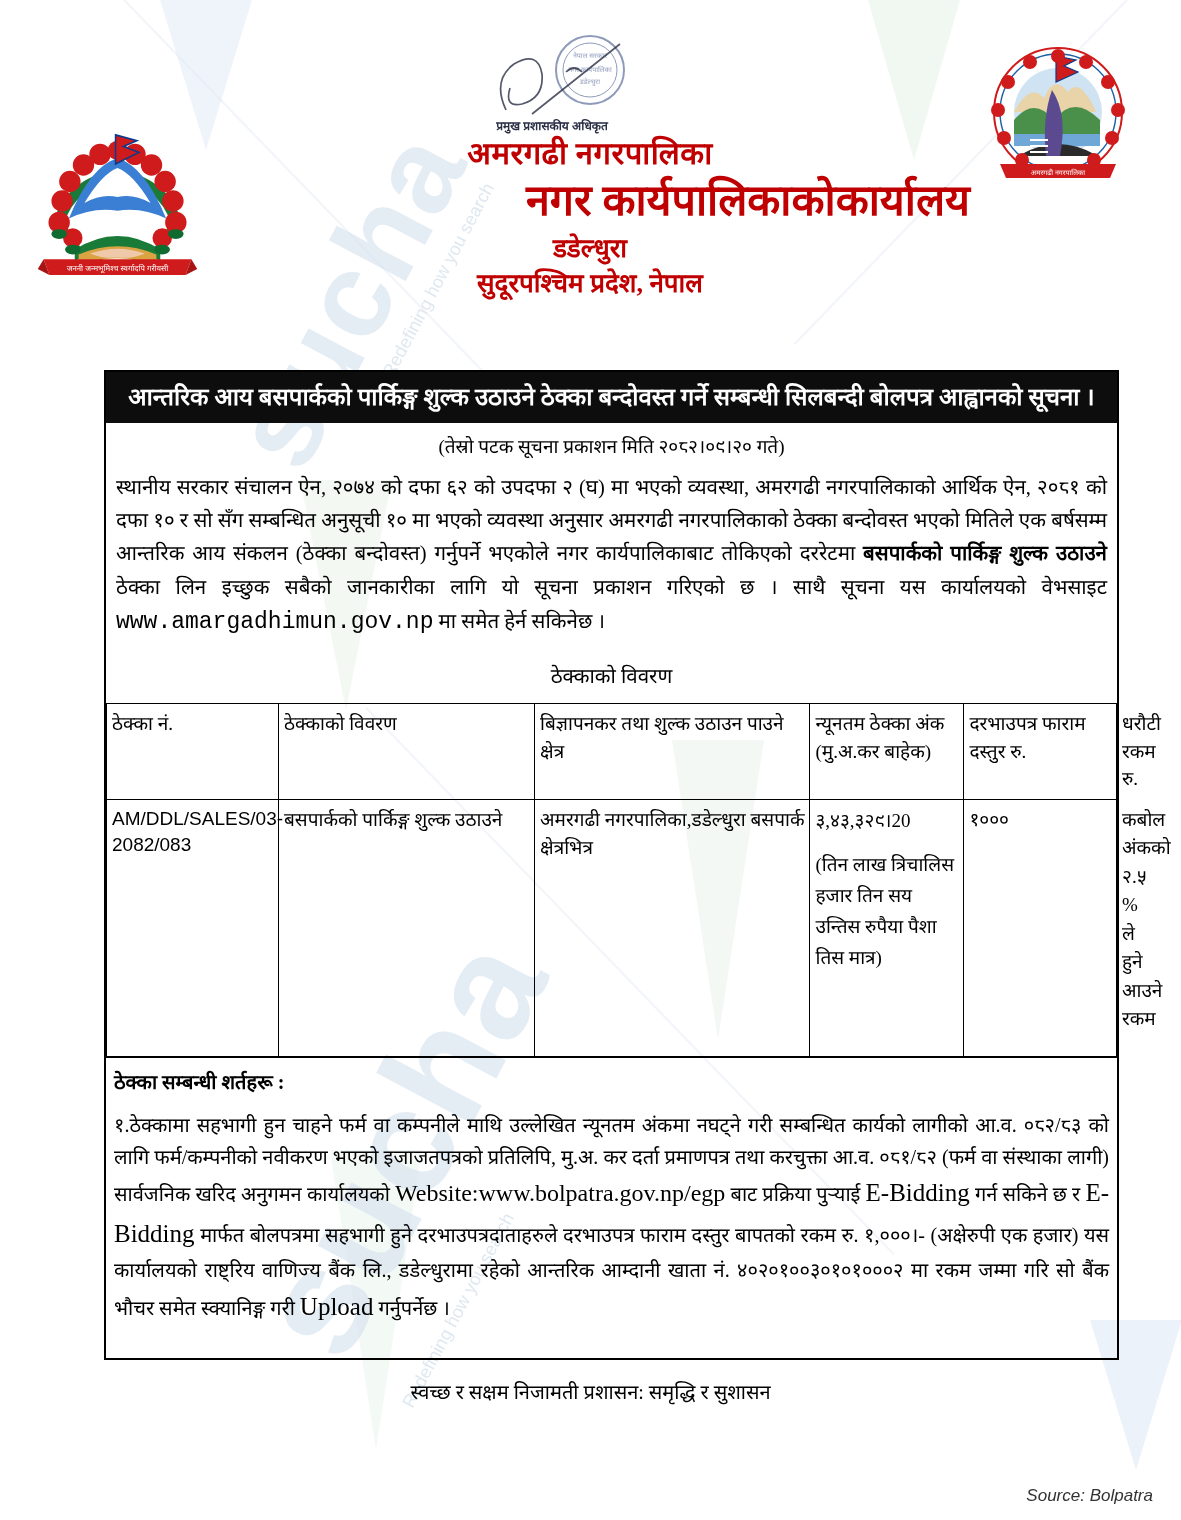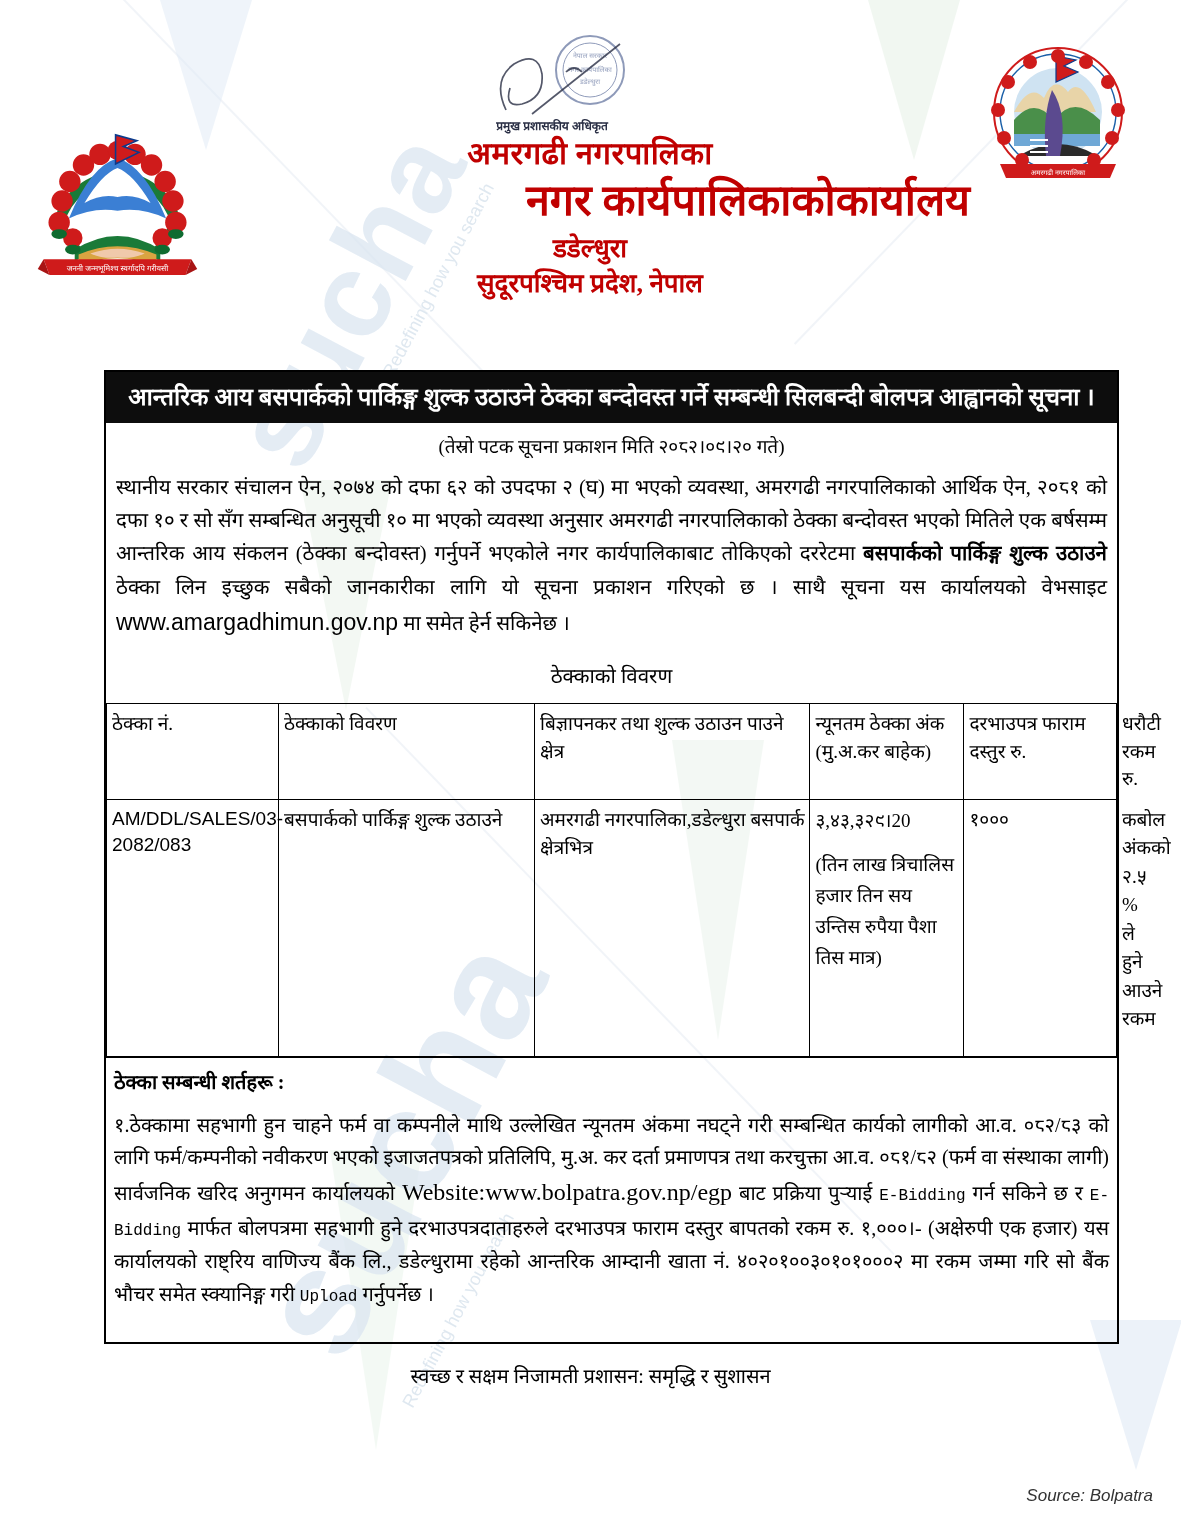--- a/index.html
+++ b/index.html
@@ -173,21 +173,21 @@
   }
   .body-para {
     font-size: 20.5px;
     line-height: 1.62;
     text-align: justify;
     text-justify: inter-word;
     padding: 0 10px 8px;
   }
   .body-para .bold-in { font-weight: bold; }
   .body-para .url-in {
-    font-family: Liberation Sans, sans-serif;
+    font-family: Liberation Mono, monospace;
     font-size: 23px;
     margin-top: 39px;
   }
   .detail-head {
     text-align: center;
     font-size: 20.5px;
     padding: 12px 0 14px;
   }
 
   
@@ -241,22 +241,22 @@
   .cond-body {
     font-size: 20px;
     line-height: 1.62;
     text-align: justify;
   }
   .cond-body .big {
     font-size: 24px;
     font-family: "Liberation Serif", serif;
   }
   .cond-body .lat {
-    font-family: Liberation Mono, monospace;
-    font-size: 16px;
+    font-family: Liberation Serif, serif;
+    font-size: 25px;
   }
 
   .motto {
     position: relative;
     z-index: 2;
     text-align: center;
     font-size: 20px;
     margin-top: 18px;
   }
   .source {

